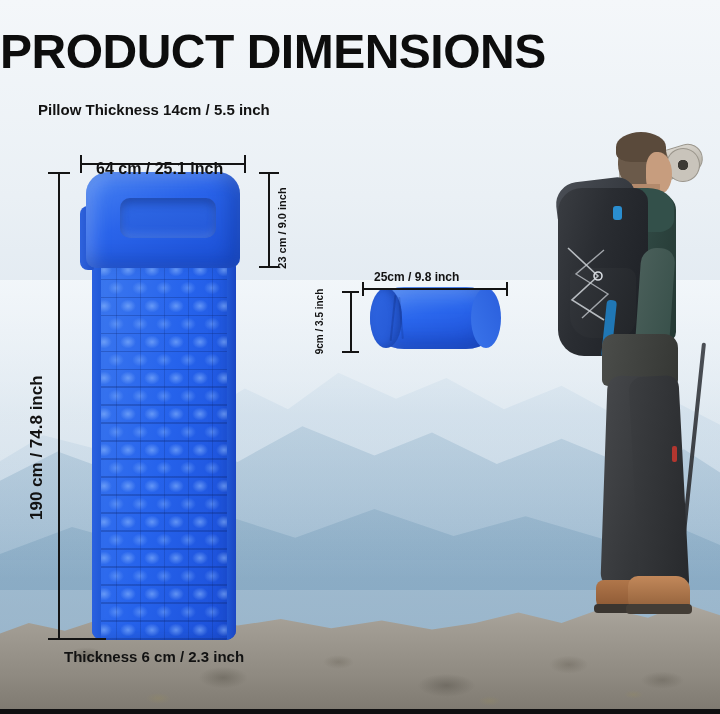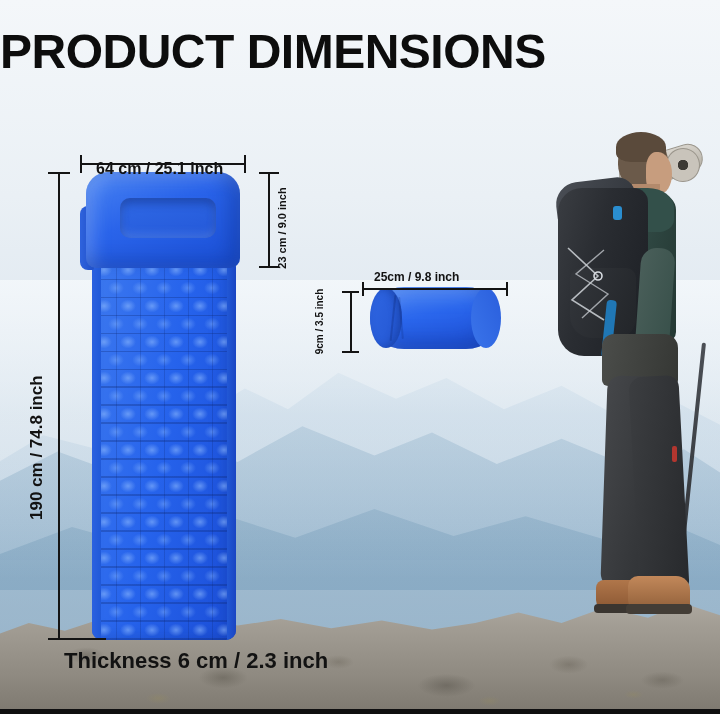--- a/index.html
+++ b/index.html
@@ -254,21 +254,21 @@
     font-size:48px; font-weight:bold; color:#0d0d0d;
     letter-spacing:-0.5px;
   }
   .lbl {
     position:absolute;
     color:#121212; font-weight:bold;
     white-space:nowrap;
   }
   .lbl-pillow { left:38px; top:101px; font-size:15px; }
   .lbl-64 { left:96px; top:140px; font-size:16px;margin-top:20px; }
-  .lbl-thick { left:64px; top:648px; font-size:22px;text-align:right; }
+  .lbl-thick { left:64px; top:648px; font-size:15px;text-align:right; }
   .lbl-190 {
     left:-33px; top:440px; width:140px; font-size:17px;
     transform:rotate(-90deg); text-align:center;
   }
   .lbl-23 {
     left:234px; top:222px; width:96px; font-size:11px;
     transform:rotate(-90deg); text-align:center;
   }
   .lbl-25 { left:374px; top:270px; font-size:12px; }
   .lbl-9 {
@@ -368,16 +368,17 @@
   <div class="tick-v" style="left:506px; top:282px; height:14px;"></div>
   <div class="lbl lbl-25">25cm / 9.8 inch</div>
 
   <div class="dim-line vline" style="left:350px; top:291px; height:62px;"></div>
   <div class="tick-h" style="left:342px; top:291px; width:17px;"></div>
   <div class="tick-h" style="left:342px; top:351px; width:17px;"></div>
   <div class="lbl lbl-9">9cm / 3.5 inch</div>
 
   <div class="tick-h" style="left:58px; top:638px; width:48px;"></div>
 
+  <div class="lbl lbl-pillow">Pillow Thickness 14cm / 5.5 inch</div>
   <div class="lbl lbl-thick">Thickness 6 cm / 2.3 inch</div>
 
   <div class="bottombar"></div>
 </div>
 
 </body></html>

